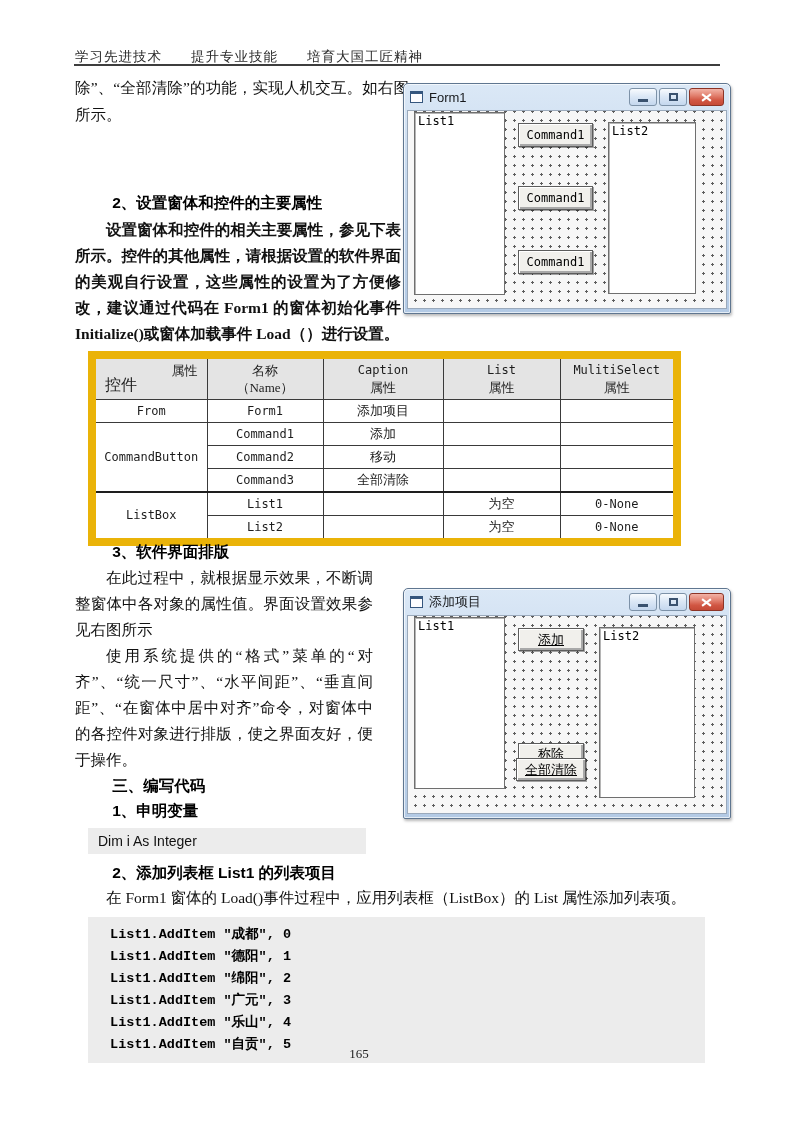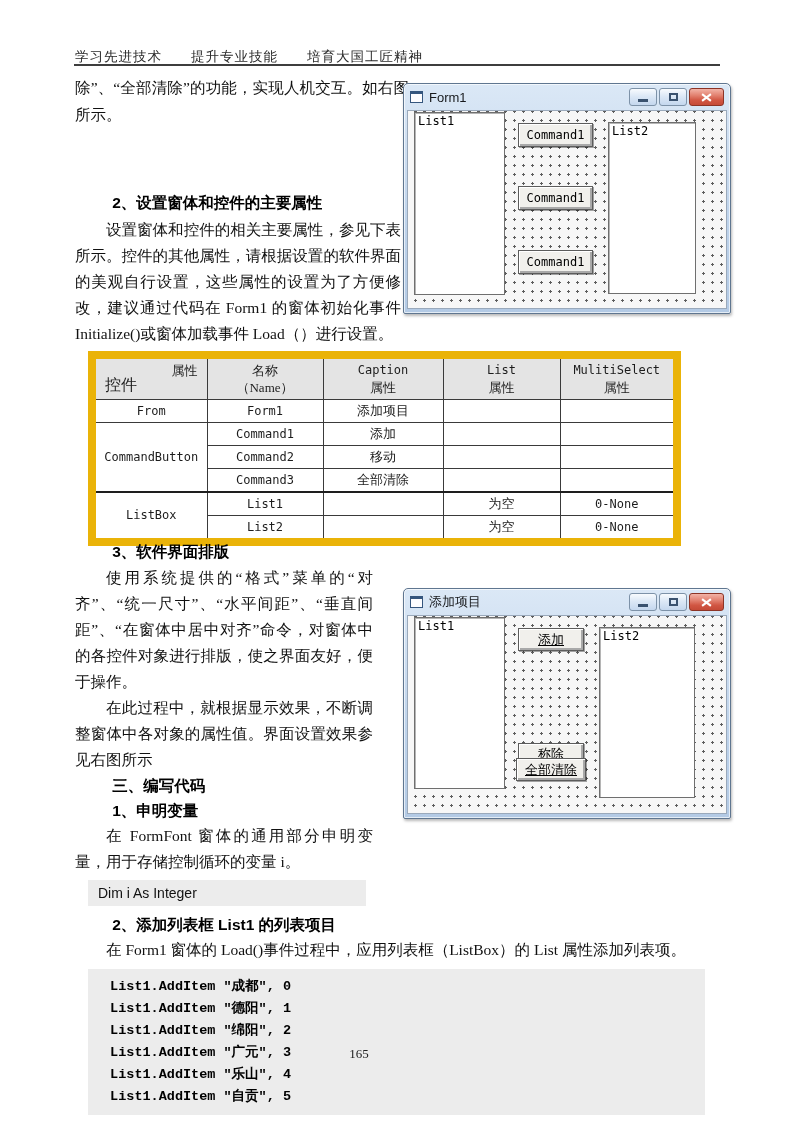--- a/index.html
+++ b/index.html
@@ -17,21 +17,21 @@
     border-top:2px solid #3e3e3e; }
 
   
   .body-text { font-size:15.5px; line-height:26px; text-align:justify; color:#111; }
   .indent { text-indent:2em; }
   .heading { font-family:"Liberation Sans", sans-serif; font-weight:bold;
     font-size:15.5px; line-height:25px; color:#000; }
 
   .p1 { position:absolute; top:74px; left:75px; width:334px; line-height:27px; }
   .h-sec2 { position:absolute; top:190px; left:75px; width:334px; text-indent:2.4em; }
-  .p2 { position:absolute; top:217px; left:75px; width:326px; }
+  .p2 { position:absolute; top:217px; left:75px; width:326px;font-weight:bold; }
 
   
   .proptable { position:absolute; top:351px; left:88px; width:585px;
     border-collapse:collapse; table-layout:fixed; }
   .proptable td { border:1px solid #3a3a3a; text-align:center; vertical-align:middle;
     font-size:13px; padding:2px 3px; height:23px; overflow:hidden; }
   .proptable { border:8px solid #eab308; }
   .proptable tr.hdr td { background:#e4e4e4; height:44px; }
   .proptable .en { font-family:"DejaVu Sans Mono", monospace; font-size:12px; }
   .proptable .cn { font-family:"Liberation Serif", serif; font-size:13px; }
@@ -227,25 +227,24 @@
       <td class="cn">为空</td>
       <td class="en">0-None</td>
     </tr>
   </tbody>
     </table>
 
   <h3 class="heading h-sec3">3、软件界面排版</h3>
 
   <div class="flow">
     <div class="win2-spacer" aria-hidden="true"></div>
+    <p class="body-text indent">在此过程中，就根据显示效果，不断调整窗体中各对象的属性值。界面设置效果参见右图所示</p>
     <p class="body-text indent">使用系统提供的“格式”菜单的“对齐”、“统一尺寸”、“水平间距”、“垂直间距”、“在窗体中居中对齐”命令，对窗体中的各控件对象进行排版，使之界面友好，便于操作。</p>
-    <p class="body-text indent">在此过程中，就根据显示效果，不断调整窗体中各对象的属性值。界面设置效果参见右图所示</p>
     <h3 class="heading">三、编写代码</h3>
     <h3 class="heading">1、申明变量</h3>
-    <p class="body-text indent">在 FormFont 窗体的通用部分申明变量，用于存储控制循环的变量 i。</p>
     <div class="code-dim">Dim i As Integer</div>
     <h3 class="heading h-clear">2、添加列表框 List1 的列表项目</h3>
     <p class="body-text indent">在 Form1 窗体的 Load()事件过程中，应用列表框（ListBox）的 List 属性添加列表项。</p>
     <div class="code-block">
       <div> List1.AddItem "成都", 0</div>
       <div> List1.AddItem "德阳", 1</div>
       <div> List1.AddItem "绵阳", 2</div>
       <div> List1.AddItem "广元", 3</div>
       <div> List1.AddItem "乐山", 4</div>
       <div> List1.AddItem "自贡", 5</div>

